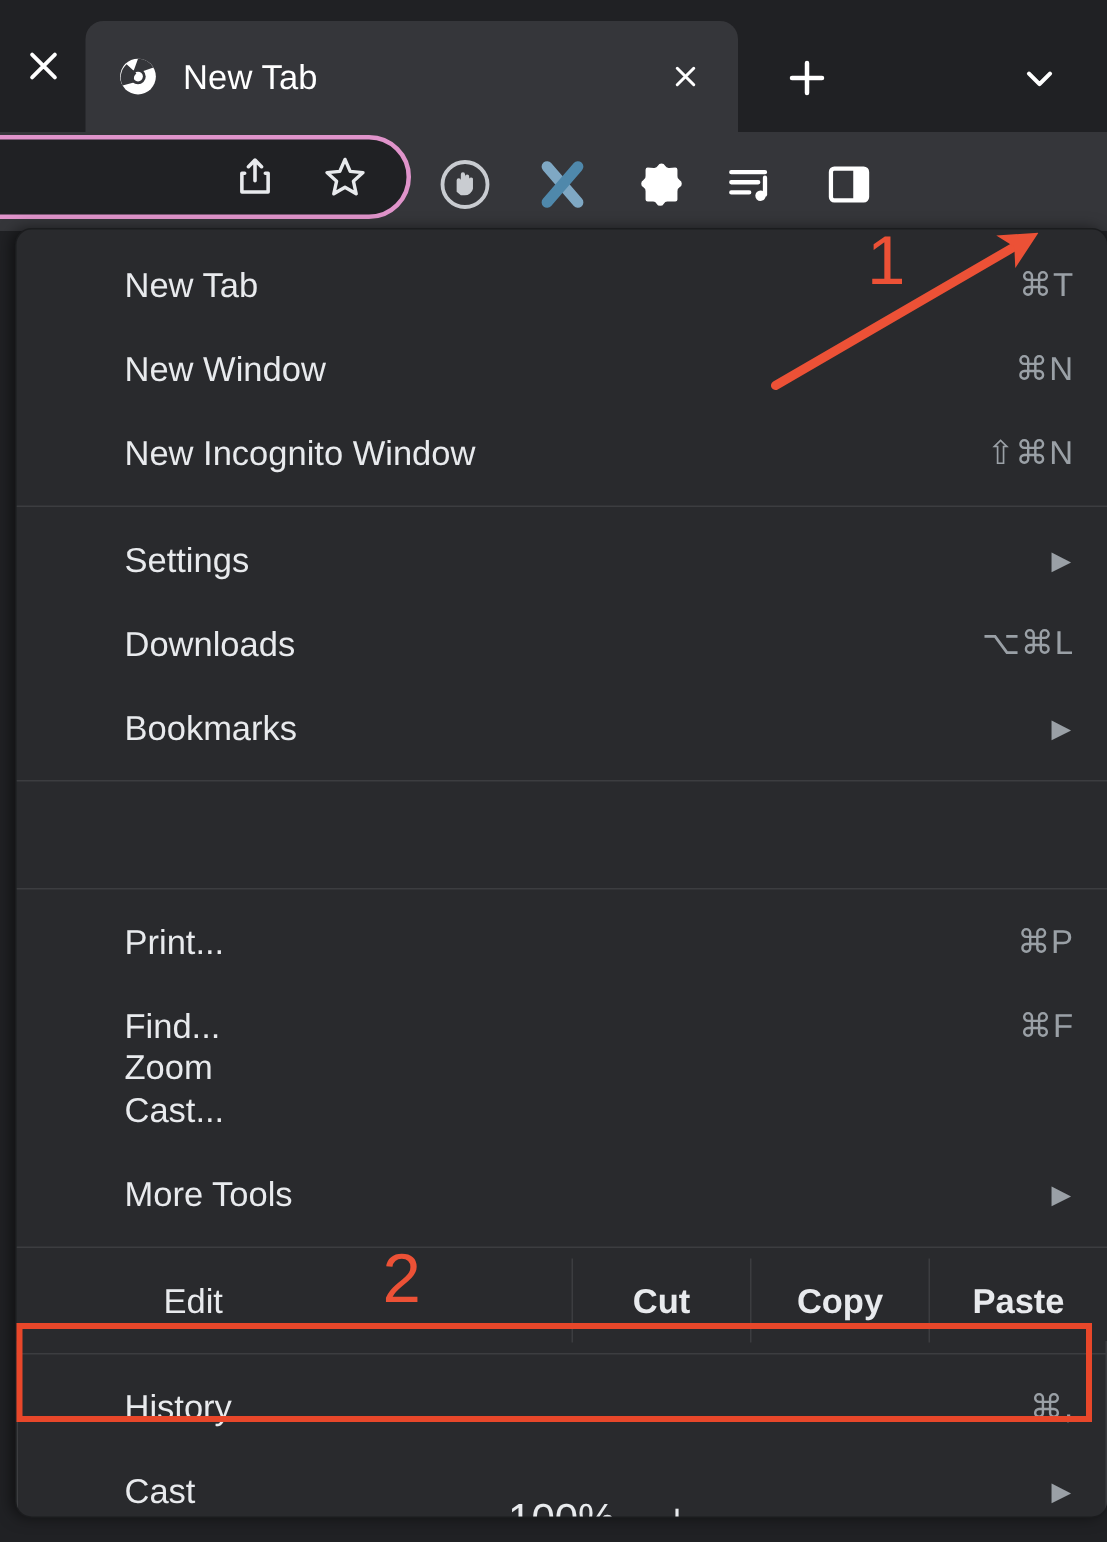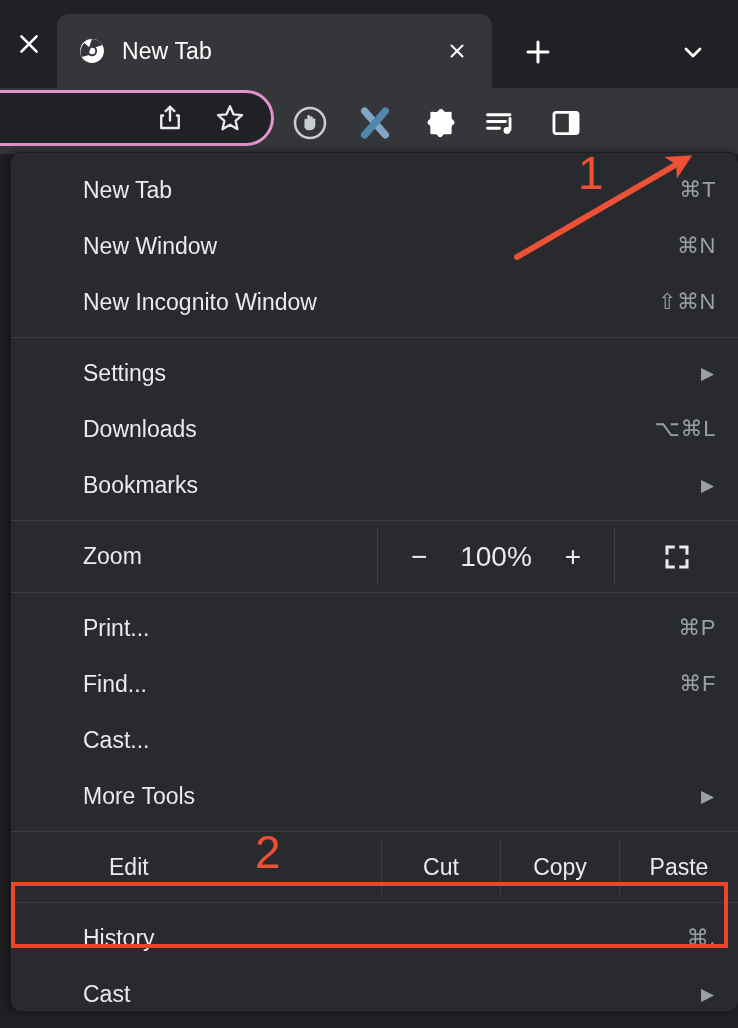--- a/index.html
+++ b/index.html
@@ -195,20 +195,21 @@
     margin: 7px 0;
   }
 
   
   .zoom-row {
     display: flex;
     height: 57px;
     align-items: stretch;
     color: #E8EAED;
     font-size: 23px;
+    flex-direction: column;
   }
   .zoom-label {
     flex: 0 0 366px;
     display: flex; align-items: center;
     padding-left: 72px;
   }
   .zoom-ctrls {
     flex: 0 0 238px;
     display: flex; align-items: center; justify-content: center;
     gap: 28px;
@@ -238,20 +239,21 @@
   }
   .edit-label {
     flex: 0 0 344px;
     display: flex; align-items: center;
     padding-left: 72px;
   }
   .edit-act {
     flex: 1 1 0;
     display: flex; align-items: center; justify-content: center;
     border-left: 1px solid #3C3D40;
+    font-weight: bold;
   }
 
   
   #annotations {
     position: absolute;
     left: 0; top: 0;
     width: 738px; height: 1028px;
     pointer-events: none;
   }
 

